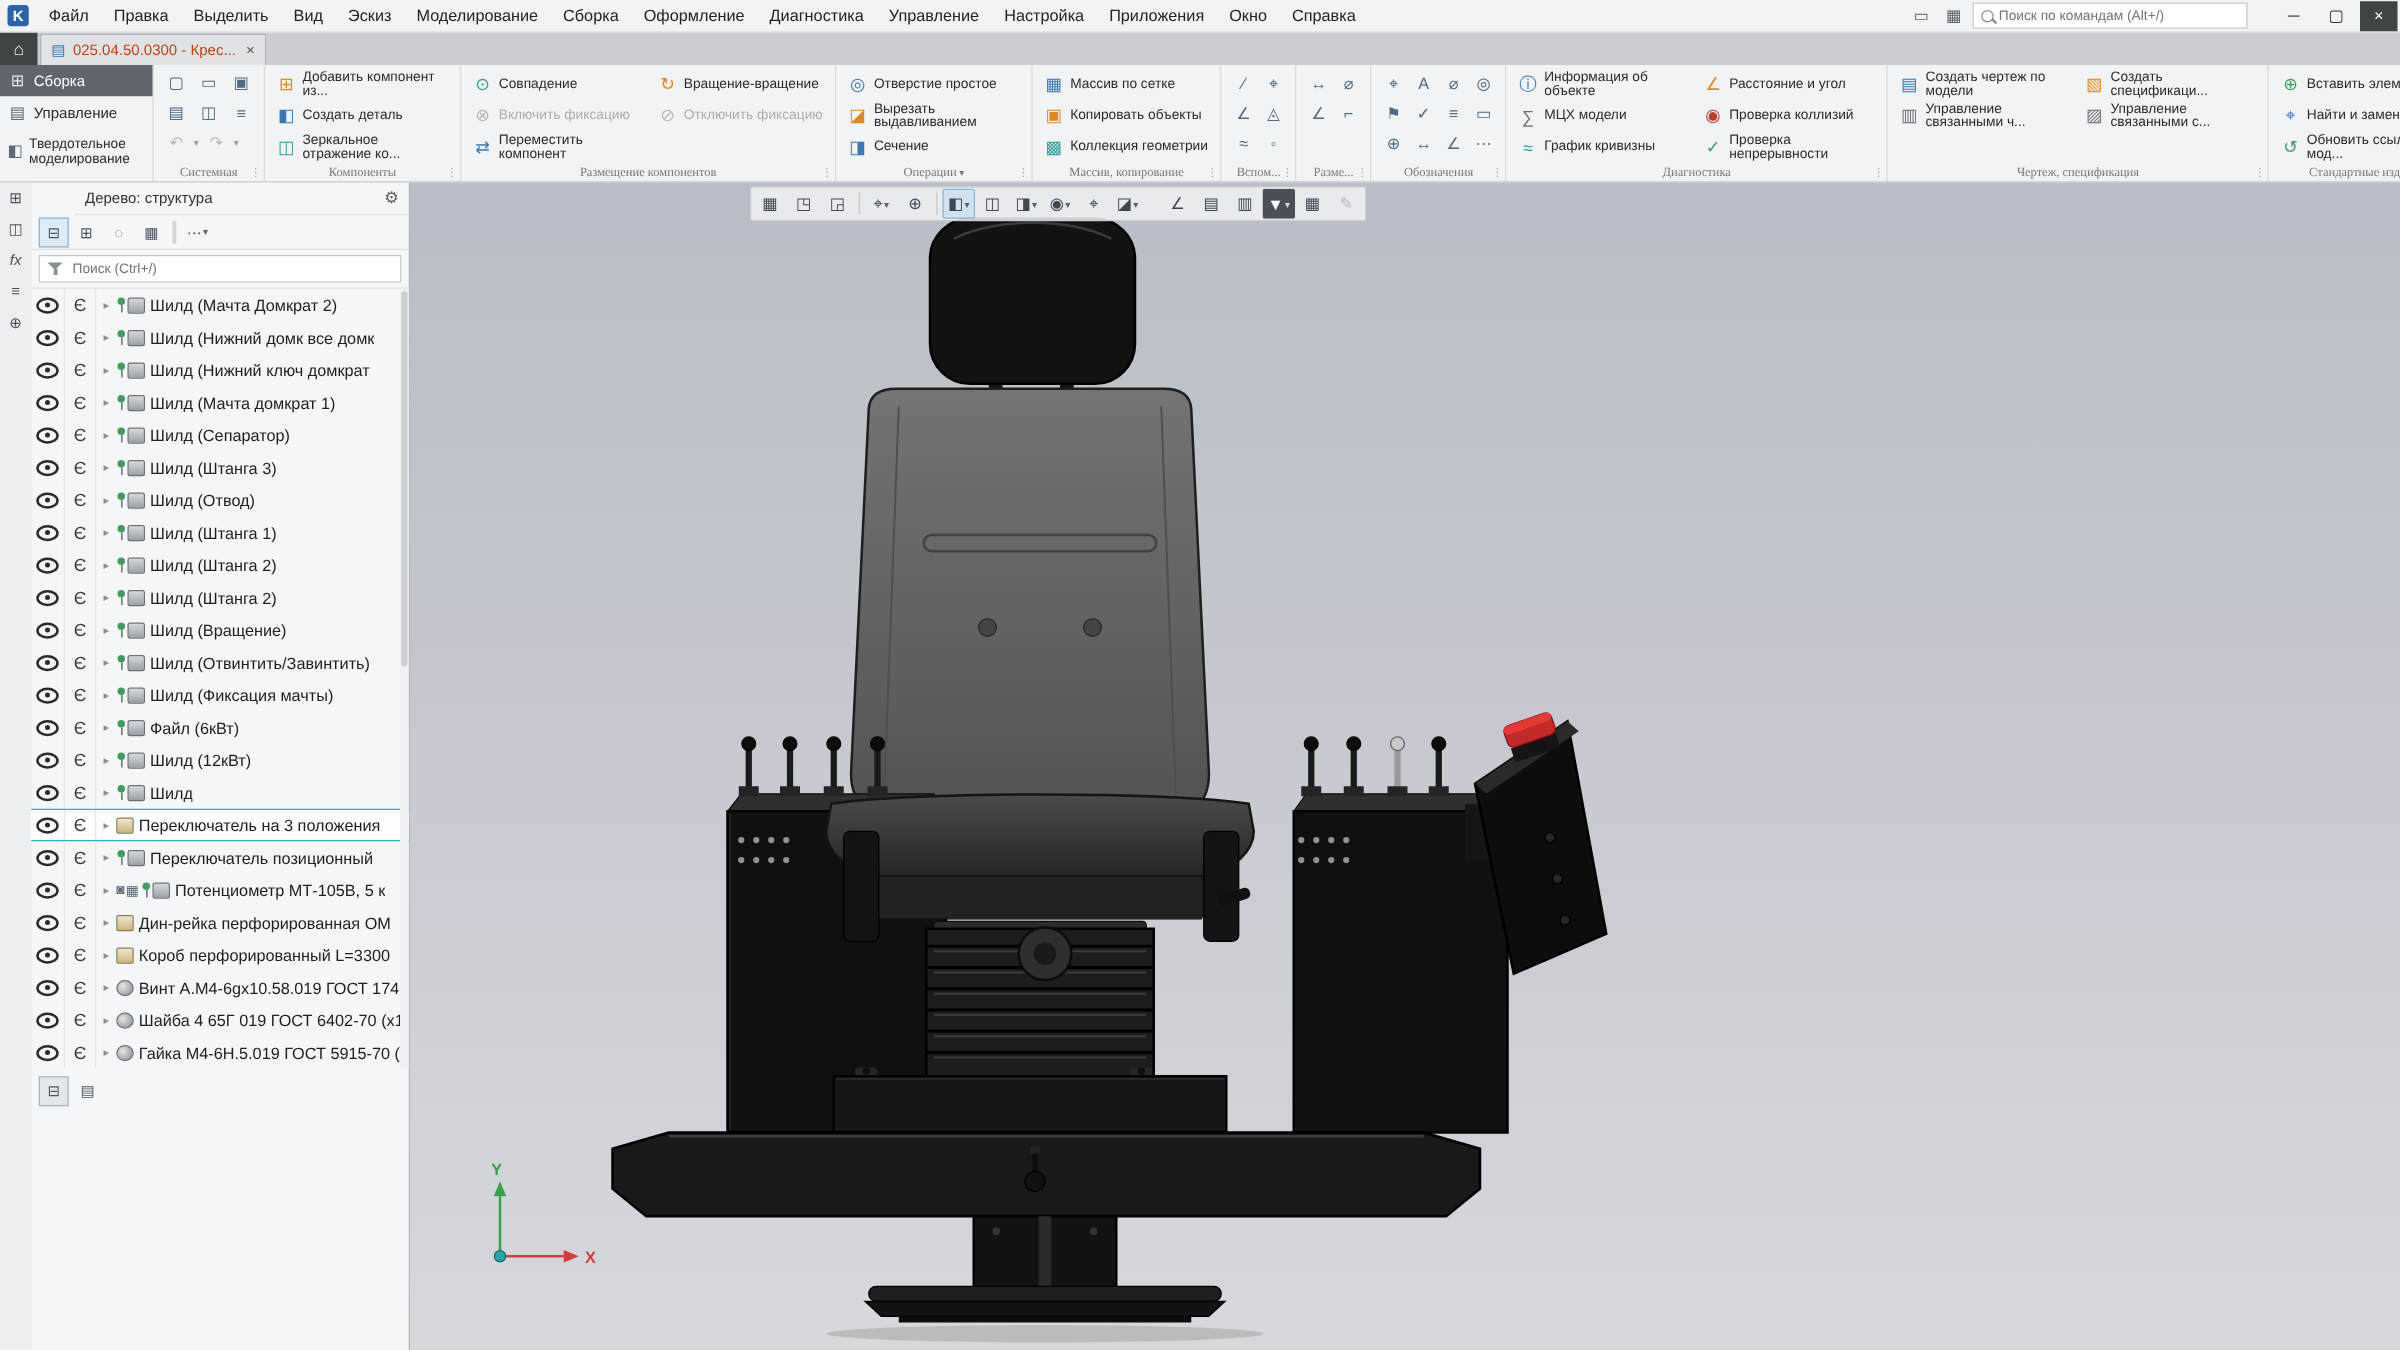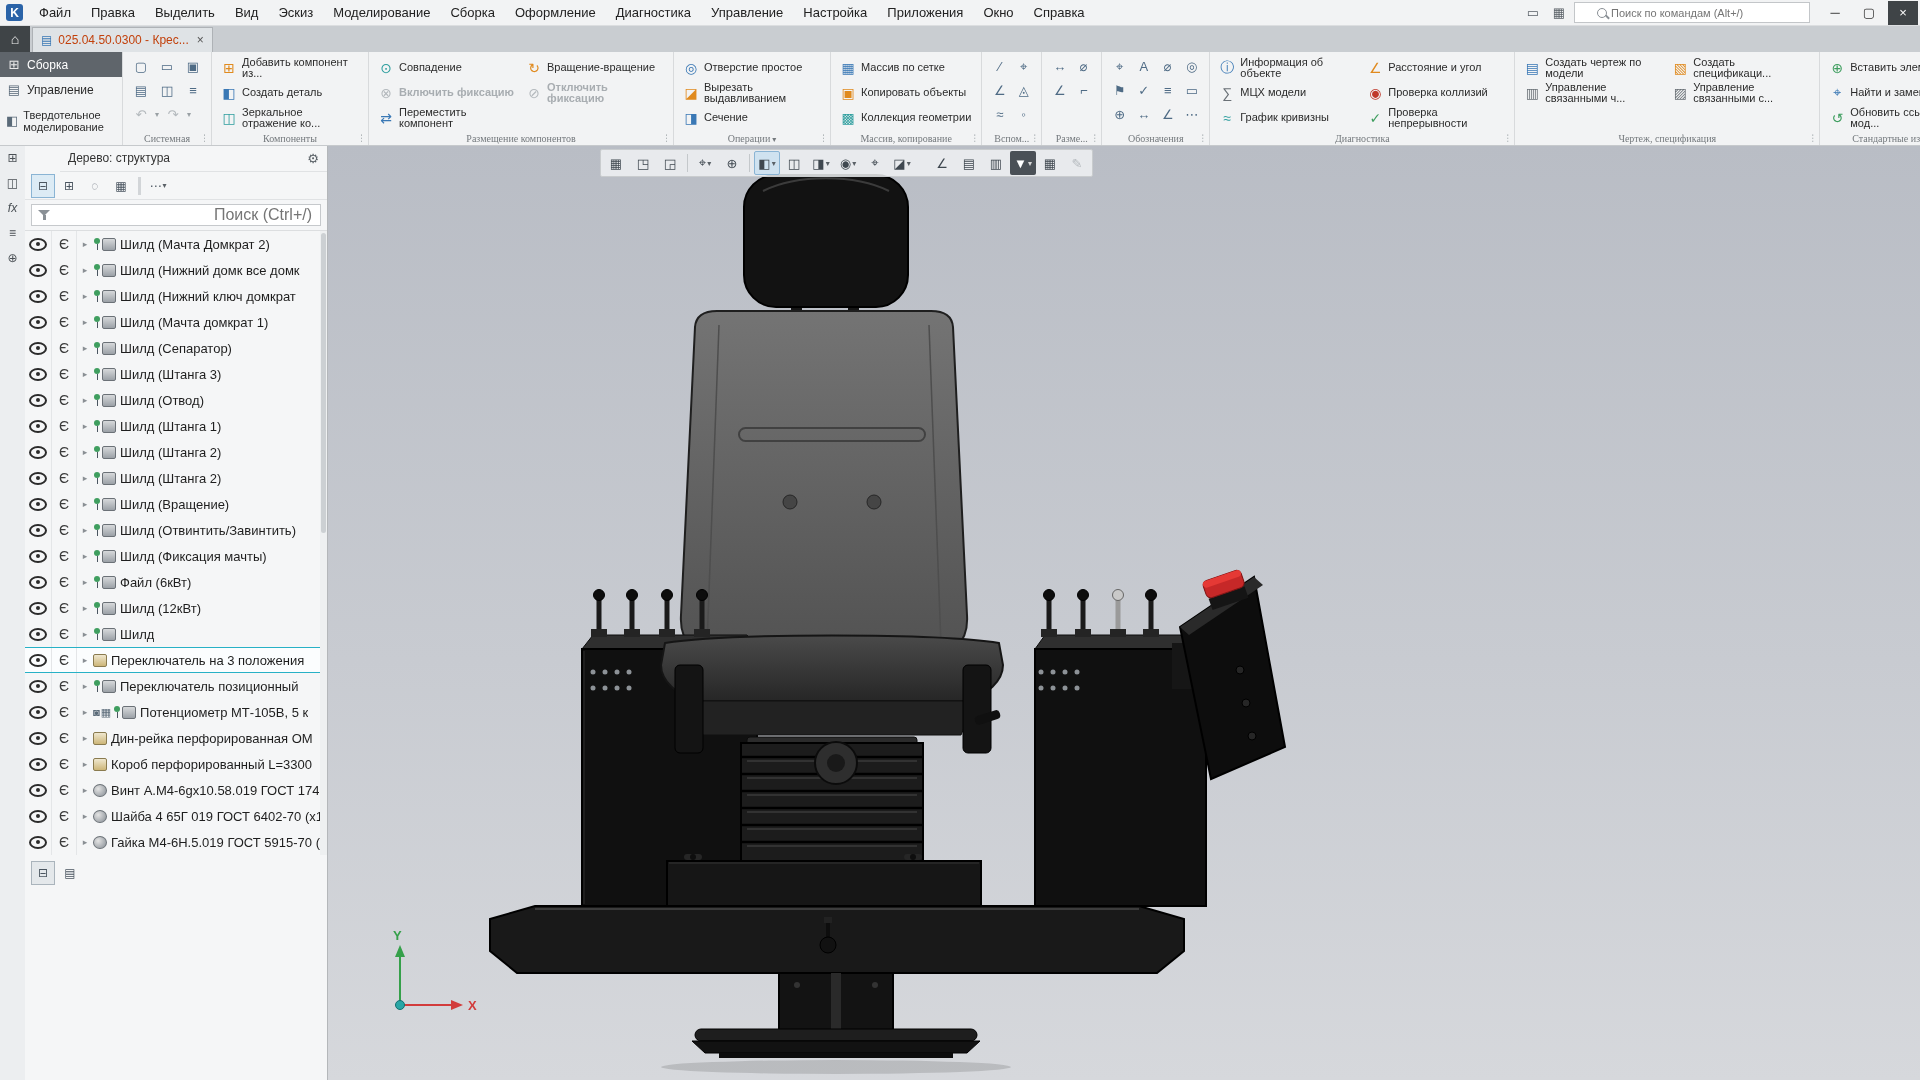--- a/index.html
+++ b/index.html
@@ -10,21 +10,21 @@
   .menubar{position:absolute;top:0;left:0;right:0;height:25px;background:#f2f3f4;
     display:flex;align-items:center;border-bottom:1px solid #dcdee0;z-index:30;}
   .app-icon{width:17px;height:17px;margin:0 6px;background:#2a63a8;color:#fff;font-size:12px;
     font-weight:bold;display:flex;align-items:center;justify-content:center;border-radius:3px;}
   .menu{display:flex;align-items:center;height:100%;}
   .menu-item{padding:0 10px;font-size:13px;color:#222;line-height:25px;cursor:default;}
   .menubar-right{margin-left:auto;display:flex;align-items:center;gap:4px;padding-right:2px;}
   .mb-ic{width:22px;height:20px;display:flex;align-items:center;justify-content:center;
     color:#5a6167;font-size:13px;}
   .cmd-search{position:relative;width:218px;height:19px;background:#fff;border:1px solid #c3c6c9;
-    display:flex;align-items:center;margin-right:6px;padding-left:16px;}
+    display:flex;align-items:center;margin-right:18px;}
   .cmd-search input{border:none;outline:none;flex:1;font-size:11px;color:#444;padding:0 4px 0 4px;
     font-family:inherit;background:transparent;}
   .mag-icon{display:inline-block;width:8px;height:8px;border:1.5px solid #8a9096;border-radius:50%;
     position:relative;margin-left:6px;flex:none;}
   .mag-icon::after{content:"";position:absolute;width:5px;height:1.5px;background:#8a9096;
     transform:rotate(45deg);right:-4px;bottom:-1px;}
   .win-btn{width:30px;height:24px;display:flex;align-items:center;justify-content:center;
     color:#333;font-size:13px;}
   .win-btn.close{background:#3f4447;color:#fff;}
 
@@ -52,21 +52,21 @@
     padding:3px 6px 16px 6px;}
   .rgroup-label{position:absolute;bottom:1px;left:0;right:0;text-align:center;font-size:10px;
     color:#74797d;white-space:nowrap;font-family:Liberation Serif, serif;}
   .rgroup-label .gopt{position:absolute;right:2px;color:#9aa0a4;font-size:9px;}
   .rgroup-label .gcaret{font-size:8px;margin-left:2px;color:#74797d;}
   .rcols{display:flex;gap:4px;}
   .rcol{display:flex;flex-direction:column;}
   .rbtn{display:flex;align-items:center;gap:4px;height:25px;padding:0 4px 0 2px;cursor:default;}
   .rbtn .ric{width:18px;font-size:14px;text-align:center;flex:none;}
   .rlbl{font-size:11px;line-height:11px;color:#2b2b2b;max-width:116px;max-height:23px;overflow:hidden;}
-  .rbtn.disabled .rlbl{color:#a8adb1;font-weight:bold;}
+  .rbtn.disabled .rlbl{color:#a8adb1;}
   .rbtn.disabled .ric{color:#b4b9bd !important;}
   .sys-rows{display:flex;flex-direction:column;gap:2px;}
   .sys-row{display:flex;gap:2px;}
   .sbtn{width:24px;height:22px;display:flex;align-items:center;justify-content:center;
     font-size:13px;color:#4f6b85;}
   .sbtn.disabled{color:#b4b9bd;}
   .scaret{font-size:8px;color:#9aa0a4;align-self:center;}
   .mini-grid{display:grid;gap:1px;}
   .cols2{grid-template-columns:repeat(2,23px);}
   .cols4{grid-template-columns:repeat(4,23px);}
@@ -91,22 +91,22 @@
     border-bottom:1px solid #e0e2e4;}
   .ttb{width:22px;height:22px;display:flex;align-items:center;justify-content:center;font-size:12px;
     color:#4a5560;border:1px solid transparent;}
   .ttb.active{border-color:#8ab4d4;background:#dcebf5;}
   .ttb.divider{width:1px;min-width:1px;height:16px;background:#d2d5d8;margin:0 3px;}
   .ttb .vcaret{font-size:8px;color:#5a6167;display:none;margin-left:1px;}
   .ttb.has-caret .vcaret{display:inline;}
   .tree-search{height:26px;display:flex;align-items:center;padding:2px 6px;border-bottom:1px solid #dcdee0;}
   .tree-search-box{flex:1;height:20px;background:#fff;border:1px solid #c6c9cc;display:flex;
     align-items:center;gap:6px;padding:0 6px;}
-  .tree-search-box input{border:none;outline:none;background:transparent;flex:1;font-size:16px;
-    color:#444;font-family:inherit;text-align:right;}
+  .tree-search-box input{border:none;outline:none;background:transparent;flex:1;font-size:11px;
+    color:#444;font-family:inherit;}
   .funnel-icon{position:relative;width:12px;height:12px;flex:none;}
   .funnel-icon::before{content:"";position:absolute;top:1px;left:0;border-left:6px solid transparent;
     border-right:6px solid transparent;border-top:6px solid #8a9096;}
   .funnel-icon::after{content:"";position:absolute;top:6px;left:4.5px;width:3px;height:5px;background:#8a9096;}
   .tree-rows{position:relative;}
   .trow{display:flex;align-items:center;height:26px;box-sizing:border-box;}
   .trow.selected{border-top:1px solid #27b1c6;border-bottom:1px solid #27b1c6;background:#fbfdfe;}
   .cell-eye{width:26px;align-self:stretch;display:flex;align-items:center;justify-content:center;
     border-right:1px solid #e4e6e8;flex:none;}
   .eye-icon{display:inline-block;width:14px;height:9px;border:2px solid #2b2b2b;border-radius:50%;

